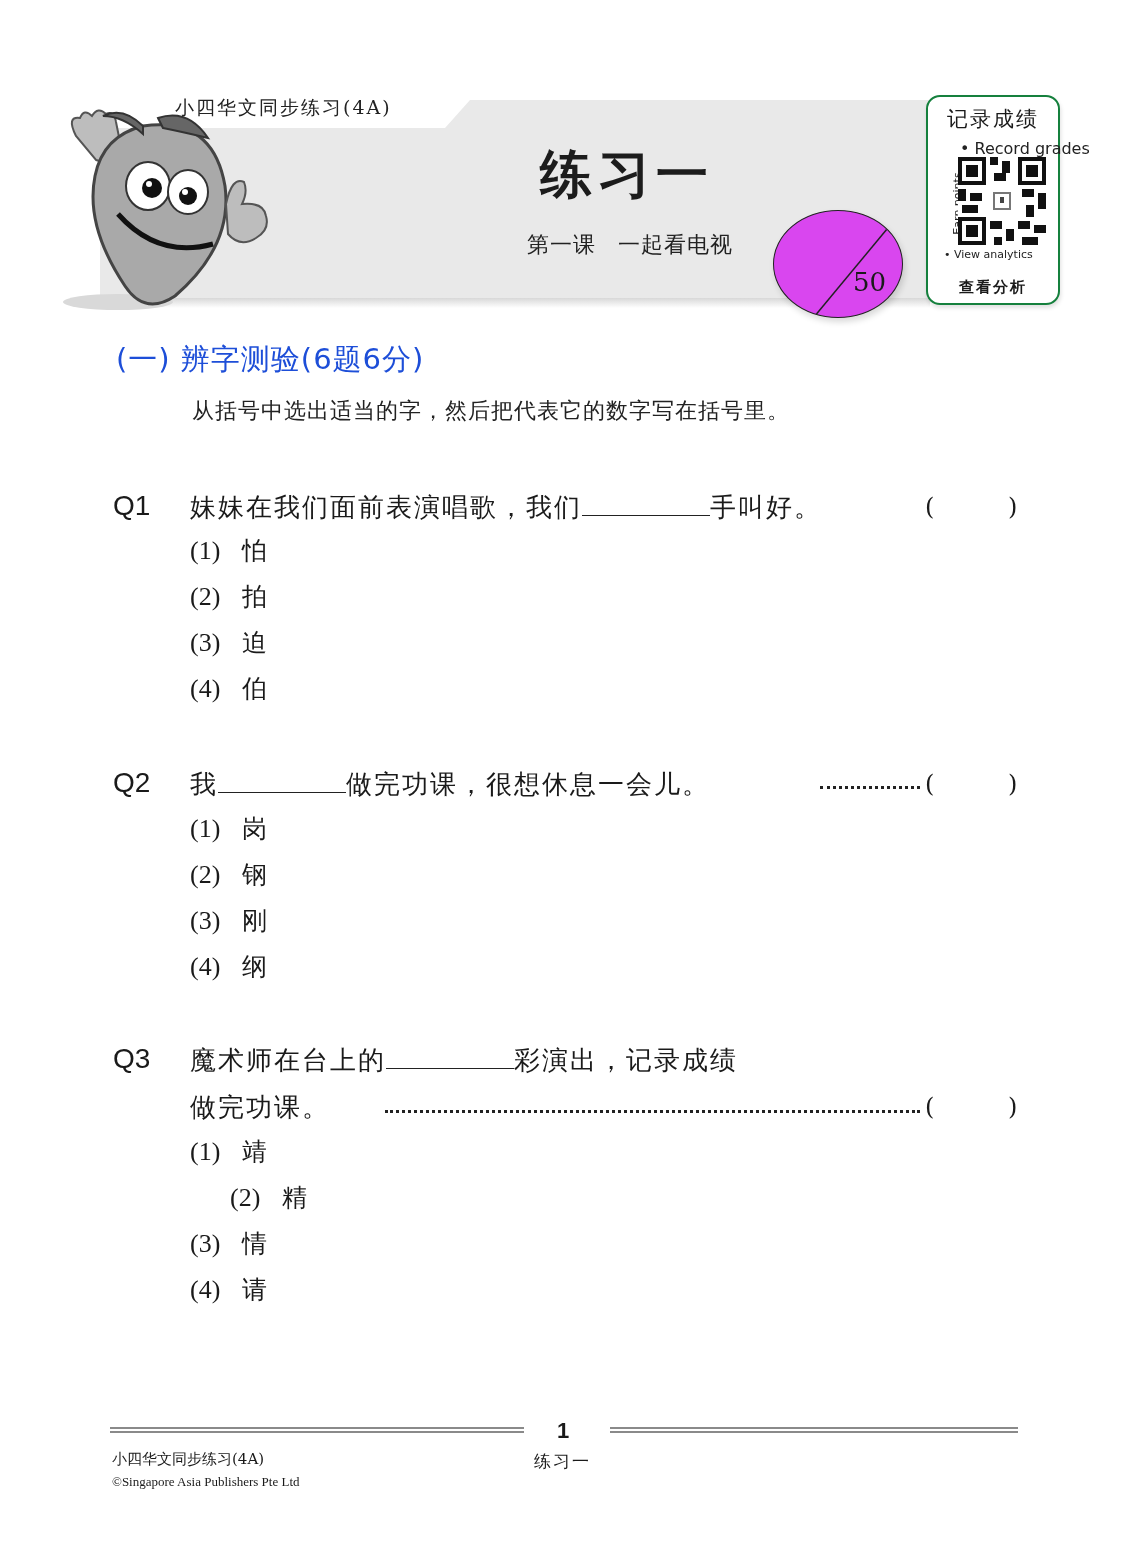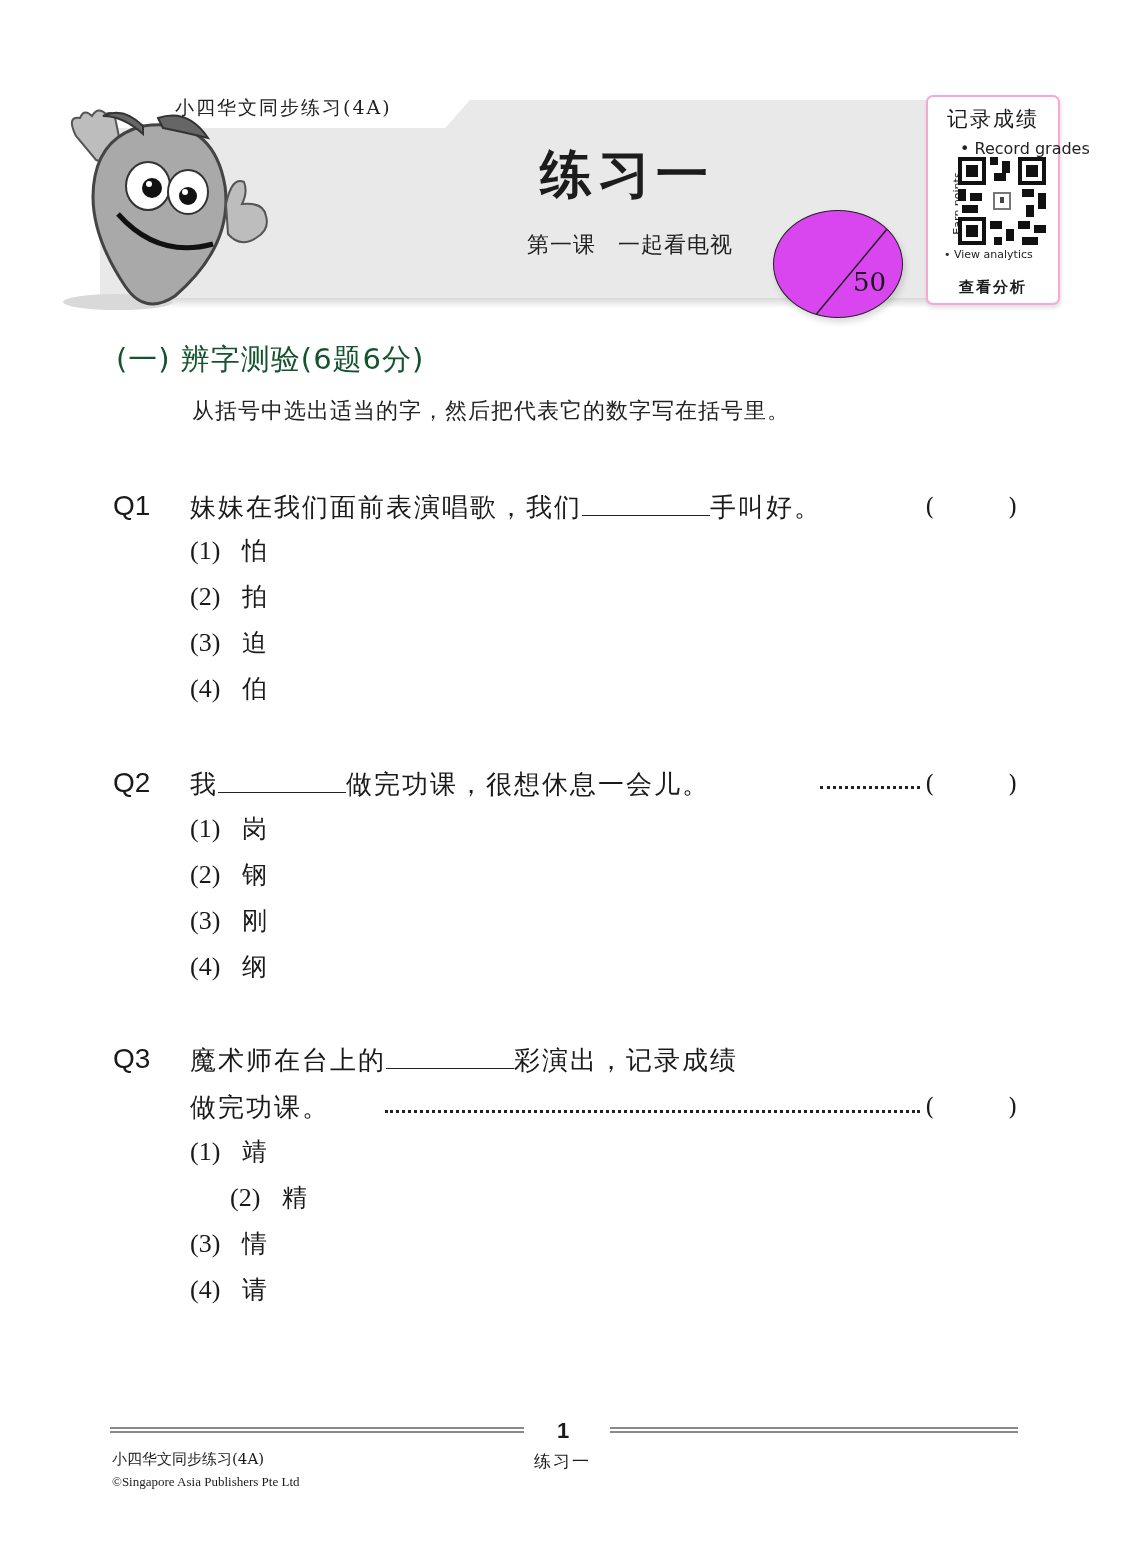--- a/index.html
+++ b/index.html
@@ -12,30 +12,30 @@
   .series-title { left: 175px; top: 95px; font-size: 19px; letter-spacing: 2px; font-family: "DejaVu Serif", serif; color: #222; }
   .mascot { left: 48px; top: 96px; width: 230px; height: 220px; }
   .ex-title { left: 540px; top: 140px; font-size: 52px; font-weight: bold; letter-spacing: 6px; color: #1c1c1c; }
   .lesson { left: 527px; top: 230px; font-size: 22px; color: #222; letter-spacing: 1px; }
   .lesson span + span { margin-left: 22px; }
   .score-oval { left: 773px; top: 210px; width: 128px; height: 106px; border: 1.5px solid #222; border-radius: 50%; background: #d946ef; overflow: hidden; box-shadow: 2px 4px 6px rgba(0,0,0,0.15); }
   .score-oval svg { position: absolute; left: 0; top: 0; }
   .score-num { right: 16px; bottom: 20px; font-family: "DejaVu Serif", serif; font-size: 26px; position: absolute; }
 
   
-  .qr-card { left: 926px; top: 95px; width: 130px; height: 206px; border: 2px solid #f9a8d4; border-radius: 7px; background: #fff; box-shadow: 1px 3px 4px rgba(0,0,0,0.12); }
+  .qr-card { left: 926px; top: 95px; width: 130px; height: 206px; border: 2px solid #15803d; border-radius: 14px; background: #fff; box-shadow: 1px 3px 4px rgba(0,0,0,0.12); }
   .qr-top { position: absolute; left: 0; width: 100%; top: 8px; text-align: center; font-size: 21px; letter-spacing: 2px; }
   .qr-bottom { position: absolute; left: 0; width: 100%; bottom: 6px; text-align: center; font-size: 15px; letter-spacing: 2px; font-weight: bold; }
   .qr-rec { position: absolute; left: 16px; top: 42px; font-size: 16px; color: #222; white-space: nowrap; margin-left: 16px; }
   .qr-view { position: absolute; left: 16px; top: 151px; font-size: 11px; color: #222; white-space: nowrap; }
   .qr-earn { position: absolute; left: -2px; top: 100px; font-size: 11px; transform: rotate(-90deg); transform-origin: center; white-space: nowrap; }
   .qr-code { position: absolute; left: 30px; top: 60px; width: 88px; height: 88px; }
 
   
-  .section-title { left: 116px; top: 340px; font-size: 29px; letter-spacing: 1px; color: #14532d; }
+  .section-title { left: 116px; top: 340px; font-size: 29px; letter-spacing: 1px; color: #1d4ed8; }
   .instruction { left: 192px; top: 396px; font-size: 22px; color: #222; letter-spacing: 1px; }
 
   .q-label { font-size: 28px; font-family: "Liberation Sans", sans-serif; color: #1a1a1a; }
   .q-text { font-size: 26px; font-family: "DejaVu Serif", serif; letter-spacing: 2px; white-space: nowrap; color: #1a1a1a; }
   .blank { display: inline-block; width: 128px; border-bottom: 1.5px solid #222; height: 24px; vertical-align: baseline; }
   .dots { display: inline-block; border-bottom: 3px dotted #222; height: 18px; vertical-align: baseline; }
   .paren { font-family: "DejaVu Serif", serif; font-size: 24px; }
   .opt { font-size: 25px; font-family: "DejaVu Serif", serif; }
   .opt .num { font-family: "Liberation Serif", serif; font-size: 26px; display: inline-block; width: 52px; }
 

